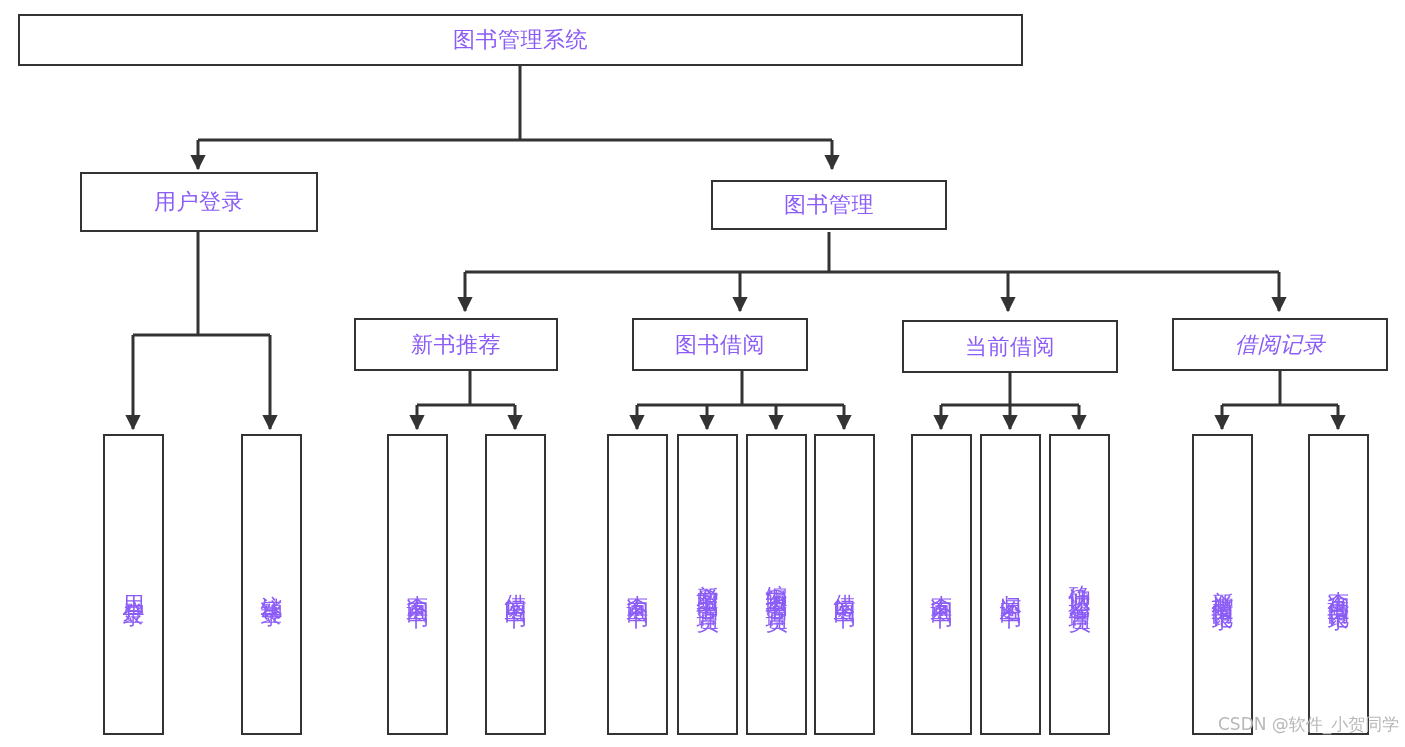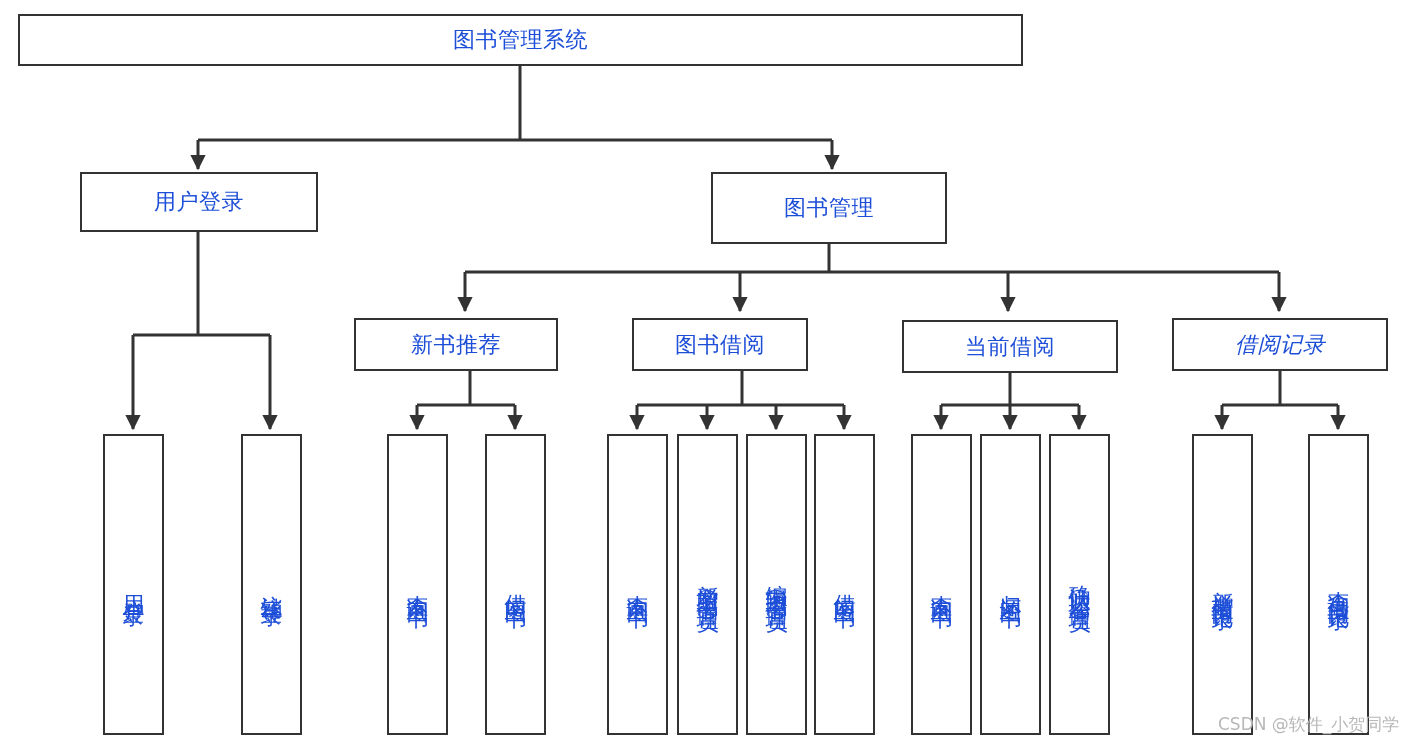--- a/index.html
+++ b/index.html
@@ -23,21 +23,21 @@
     height: 747px;
   }
   .node-box {
     position: absolute;
     box-sizing: border-box;
     border: 2.5px solid #333333;
     background: #ffffff;
     display: flex;
     align-items: center;
     justify-content: center;
-    color: #1d4ed8;
+    color: #8b5cf6;
     text-align: center;
   }
   .node-h {
     font-size: 22px;
     letter-spacing: 0.5px;
     white-space: nowrap;
   }
   .node-v {
     font-size: 22px;
     writing-mode: vertical-rl;
@@ -112,21 +112,21 @@
     </g>
   </svg>
 
   <div class="node-box node-h" style="left:18px; top:14px; width:1005px; height:52px;">
     <span>图书管理系统</span>
   </div>
 
   <div class="node-box node-h" style="left:80px; top:172px; width:238px; height:60px;">
     <span>用户登录</span>
   </div>
-  <div class="node-box node-h" style="left:711px; top:172px; width:236px; height:72px;">
+  <div class="node-box node-h" style="left:711px; top:180px; width:236px; height:50px;">
     <span>图书管理</span>
   </div>
 
   <div class="node-box node-h" style="left:354px; top:318px; width:204px; height:53px;">
     <span>新书推荐</span>
   </div>
   <div class="node-box node-h" style="left:632px; top:318px; width:176px; height:53px;">
     <span>图书借阅</span>
   </div>
   <div class="node-box node-h" style="left:902px; top:320px; width:216px; height:53px;">

